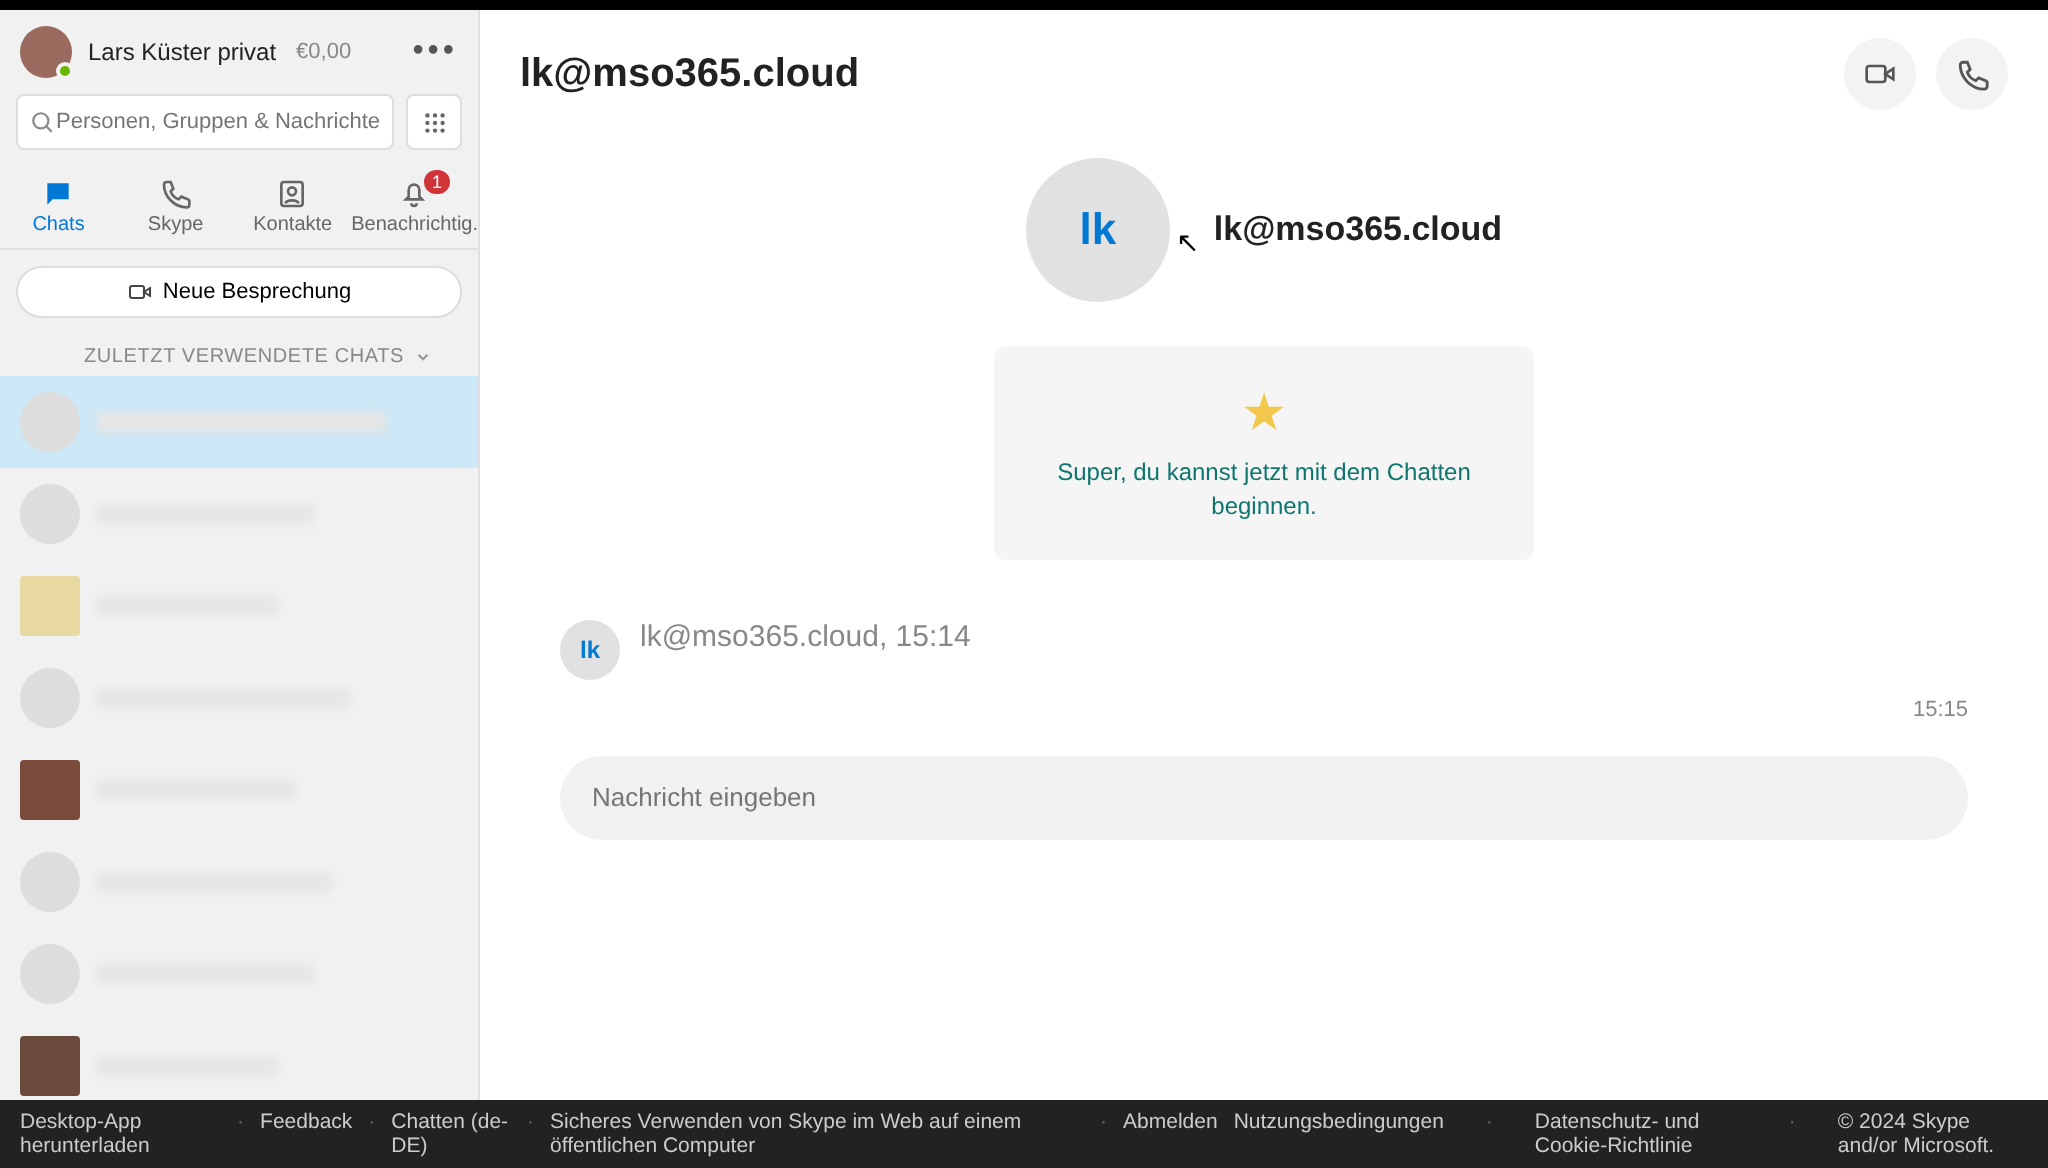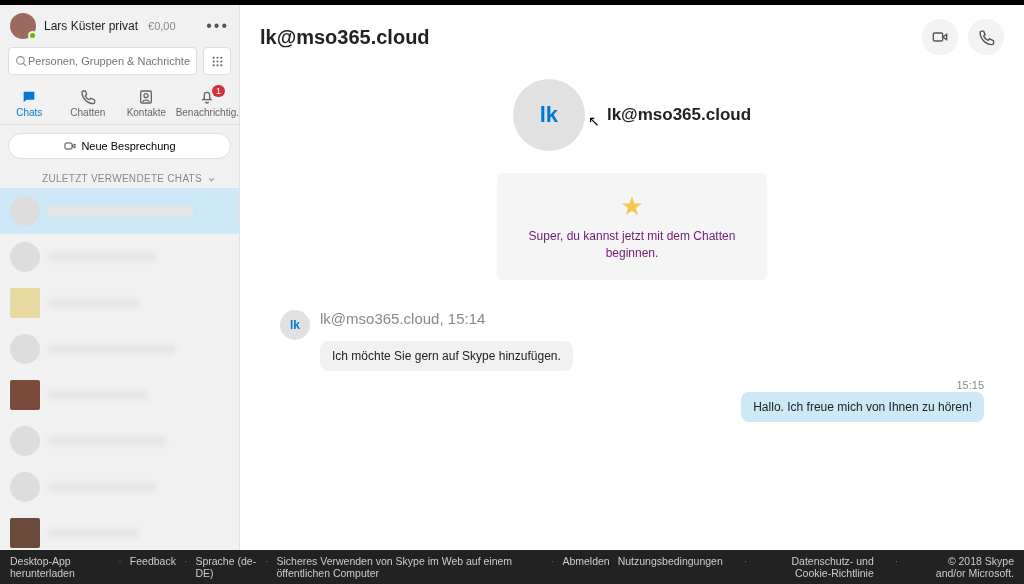--- a/index.html
+++ b/index.html
@@ -37,39 +37,39 @@
 .chdr { display: flex; align-items: center; padding: 14px 20px; }
 .ctitle { font-size: 20px; font-weight: 600; color: #222; }
 .cact { margin-left: auto; display: flex; gap: 10px; }
 .cbtn { width: 36px; height: 36px; border-radius: 50%; background: #f3f3f3; display: flex; align-items: center; justify-content: center; cursor: pointer; }
 .intro { display: flex; flex-direction: column; align-items: center; padding: 10px 0 20px; }
 .bigav { width: 72px; height: 72px; border-radius: 50%; background: #e1e1e1; color: #0078d4; font-size: 22px; font-weight: 600; display: flex; align-items: center; justify-content: center; }
 .introrow { display: flex; align-items: center; gap: 22px; }
 .introname { font-size: 17px; font-weight: 600; color: #222; }
 .card { margin-top: 22px; width: 270px; background: #f5f5f5; border-radius: 6px; padding: 18px 14px; text-align: center; }
 .star { color: #f2c94c; font-size: 26px; }
-.cardtxt { font-size: 12px; color: #701a75; margin-top: 6px; line-height: 1.4; }
+.cardtxt { font-size: 12px; color: #0f766e; margin-top: 6px; line-height: 1.4; }
 .divider { border-top: 1px solid #eee; margin: 10px 40px 0; position: relative; text-align: center; }
 .divlbl { position: relative; top: -8px; background: #fff; padding: 0 12px; font-size: 11px; color: #888; }
 .msgs { padding: 10px 40px 0; }
 .msgblock { display: flex; gap: 10px; margin-bottom: 6px; }
 .smav { width: 30px; height: 30px; border-radius: 50%; background: #e1e1e1; color: #0078d4; font-size: 12px; font-weight: 600; display: flex; align-items: center; justify-content: center; flex-shrink: 0; }
 .msender { font-size: 15px; color: #888; margin-bottom: 14px; }
 .bubble { display: inline-block; background: #f1f1f1; border-radius: 8px; padding: 8px 12px; font-size: 12px; color: #222; }
 .out { text-align: right; margin-top: 8px; }
 .outtime { font-size: 11px; color: #888; margin-bottom: 1px; }
 .bubble.outb { background: #cde8f6; }
 .composerwrap { padding: 16px 40px 10px; }
 .composer { background: #f1f1f1; border-radius: 22px; padding: 12px 16px; }
 .composer input { border: none; background: transparent; outline: none; width: 100%; font-size: 13px; color: #666; }
 .cursor { position: absolute; left: 348px; top: 108px; font-size: 14px; color: #000; pointer-events: none; }
 .footer { background: #222; color: #ccc; font-size: 10.5px; display: flex; padding: 5px 10px; gap: 8px; }
 .footer a { color: #ccc; text-decoration: none; cursor: pointer; }
 .footer .sep { color: #666; }
-.footer .right { margin-left: auto; display: flex; gap: 21px; text-align: right; }
+.footer .right { margin-left: auto; display: flex; gap: 21px; }
 svg { display: block; }
 </style>
 </head>
 <body>
 
 <div class="app">
   <div class="topbar"></div>
   <div class="main">
     <div class="sidebar">
       <div class="hdr">
@@ -106,21 +106,21 @@
         <div class="tab active">
           <svg class="ico" width="18" height="16" viewBox="0 0 24 24" fill="#0078d4">
               <path d="M4 4h16v12H8l-4 4V4z"></path>
             </svg>
           <span>Chats</span>
         </div>
         <div class="tab">
           <svg class="ico" width="18" height="16" viewBox="0 0 24 24" fill="none" stroke="#666" stroke-width="2">
               <path d="M22 17v3a2 2 0 0 1-2 2c-9 0-17-8-17-17a2 2 0 0 1 2-2h3l2 5-2 2c1 3 3 5 6 6l2-2 5 2z"></path>
             </svg>
-          <span>Chatten</span>
+          <span>Skype</span>
         </div>
         <div class="tab">
           <svg class="ico" width="18" height="16" viewBox="0 0 24 24" fill="none" stroke="#666" stroke-width="2">
               <rect x="4" y="3" width="16" height="18" rx="2"></rect>
               <circle cx="12" cy="10" r="3"></circle>
               <path d="M7 19c1-3 9-3 10 0"></path>
             </svg>
           <span>Kontakte</span>
         </div>
         <div class="tab">
@@ -226,41 +226,44 @@
         <div class="card">
           <div class="star">★</div>
           <div class="cardtxt">Super, du kannst jetzt mit dem Chatten beginnen.</div>
         </div>
       </div>
       <div class="msgs">
         <div class="msgblock">
           <div class="smav">lk</div>
           <div>
             <div class="msender"><span>lk@mso365.cloud</span>, <span>15:14</span></div>
-            <div class="bubble">Ich möchte Sie gern auf Skype hinzufügen.</div>
           </div>
         </div>
         <div class="out">
           <div class="outtime">15:15</div>
-          <div class="bubble outb">Hallo. Ich freue mich von Ihnen zu hören!</div>
+        </div>
+      </div>
+      <div class="composerwrap">
+        <div class="composer">
+          <input placeholder="Nachricht eingeben" style="">
         </div>
       </div>
     </div>
   </div>
   <div class="footer">
     <a>Desktop-App herunterladen</a>
       <span class="sep">·</span>
     <a>Feedback</a>
       <span class="sep">·</span>
-    <a>Sprache (de-DE)</a>
+    <a>Chatten (de-DE)</a>
       <span class="sep">·</span>
     <a>Sicheres Verwenden von Skype im Web auf einem öffentlichen Computer</a>
       <span class="sep">·</span>
     <a>Abmelden</a>
     <div class="right">
       <a>Nutzungsbedingungen</a>
         <span class="sep">·</span>
       <a>Datenschutz- und Cookie-Richtlinie</a>
         <span class="sep">·</span>
-      <span>© 2018 Skype and/or Microsoft.</span>
+      <span>© 2024 Skype and/or Microsoft.</span>
     </div>
   </div>
 </div>
 
 </body></html>

